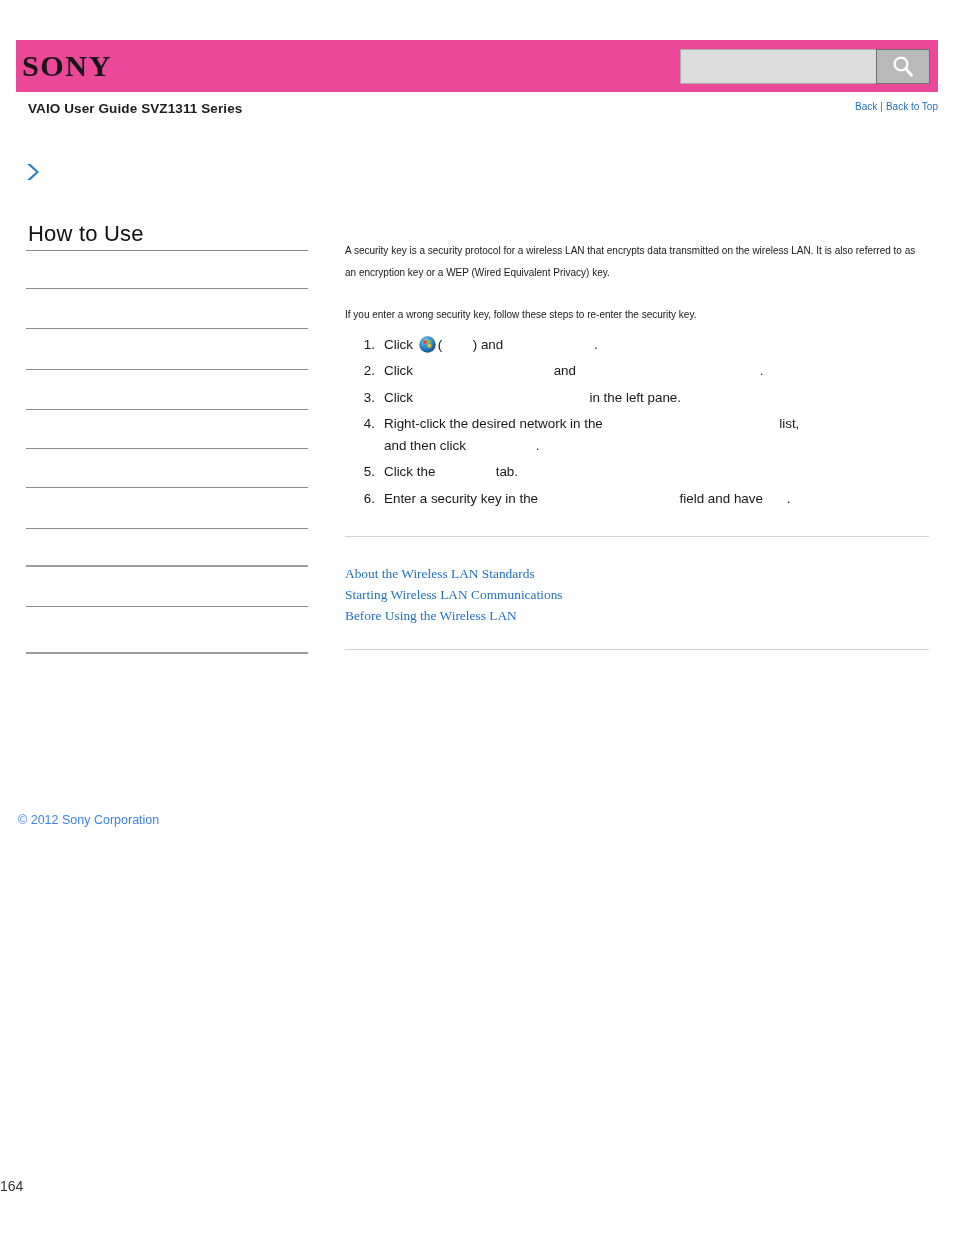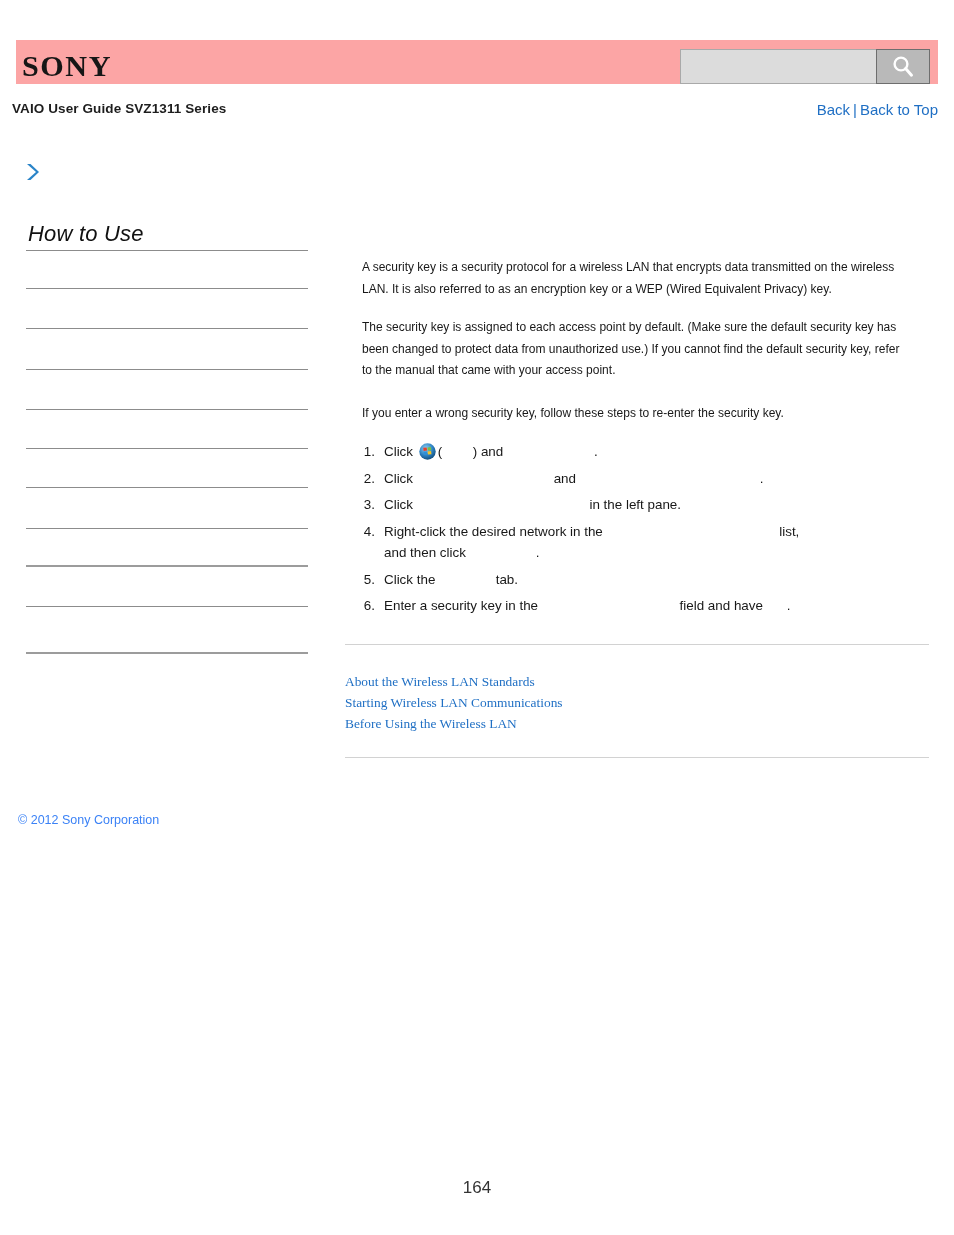--- a/index.html
+++ b/index.html
@@ -16,22 +16,22 @@
     color: #1a1a1a;
     -webkit-font-smoothing: antialiased;
   }
 
   
   .header-band {
     position: absolute;
     left: 16px;
     top: 40px;
     width: 922px;
-    height: 44px;
-    background: #fca5a5;
+    height: 52px;
+    background: #ec4899;
     box-sizing: border-box;
   }
   .sony-logo {
     position: absolute;
     left: 6px;
     top: 9px;
     font-family: "Liberation Serif", "DejaVu Serif", serif;
     font-size: 29px;
     font-weight: bold;
     letter-spacing: 1.5px;
@@ -71,32 +71,32 @@
     cursor: pointer;
     display: flex;
     align-items: center;
     justify-content: center;
   }
   .search-button svg { display: block; }
 
   
   .guide-title {
     position: absolute;
-    left: 12px;
+    left: 28px;
     top: 101px;
     font-size: 13.5px;
     font-weight: bold;
     color: #1d1d1d;
     letter-spacing: 0.1px;
   }
   .header-links {
     position: absolute;
     right: 16px;
     top: 101px;
-    font-size: 15px;
+    font-size: 10px;
     color: #1f6fc4;
     white-space: nowrap;
   }
   .header-links a {
     color: #1f6fc4;
     text-decoration: none;
   }
   .header-links .sep {
     color: #1f6fc4;
     margin: 0 3px;
@@ -108,21 +108,20 @@
     left: 24px;
     top: 162px;
     width: 18px;
     height: 20px;
   }
   .sidebar {
     position: absolute;
     left: 26px;
     top: 220px;
     width: 282px;
-    font-style: italic;
   }
   .sidebar-title {
     font-size: 22px;
     font-weight: normal;
     color: #111;
     line-height: 28px;
     margin: 0;
     padding: 0 0 2px 2px;
     letter-spacing: 0.2px;
   }
@@ -149,22 +148,22 @@
   }
 
   
   .content {
     position: absolute;
     left: 345px;
     top: 240px;
     width: 584px;
   }
   .content p {
-    margin: 17px;
-    font-size: 12px;
+    margin: 0;
+    font-size: 10px;
     line-height: 21.5px;
     color: #181818;
   }
   .content p.spaced {
     margin-top: 21px;
   }
   .steps {
     margin: 8px 0 0 0;
     padding: 0;
     list-style: none;
@@ -226,22 +225,22 @@
     left: 18px;
     top: 813px;
     font-size: 12.5px;
     color: #3b82f6;
   }
   .page-number {
     position: absolute;
     left: 0;
     top: 1178px;
     width: 954px;
-    text-align: center;
-    font-size: 17px;
+    text-align: left;
+    font-size: 14px;
     color: #333;
   }
 </style>
 </head>
 <body>
 
 <div class="header-band">
   <div class="sony-logo">SONY</div>
 
   <div class="search-wrap">
@@ -300,21 +299,20 @@
   <a class="sidebar-item" href="#" style="height: 39px; line-height: 39px;"></a>
   <hr class="sidebar-rule">
 
   <a class="sidebar-item" href="#" style="height: 45px; line-height: 45px;"></a>
   <hr class="sidebar-rule thick">
 </div>
 
 <div class="content">
 
   <p>A security key is a security protocol for a wireless LAN that encrypts data transmitted on the wireless LAN. It is also referred to as an encryption key or a WEP (Wired Equivalent Privacy) key.</p>
-  <p>The security key is assigned to each access point by default. (Make sure the default security key has been changed to protect data from unauthorized use.) If you cannot find the default security key, refer to the manual that came with your access point.</p>
 
   <p class="spaced">If you enter a wrong security key, follow these steps to re-enter the security key.</p>
 
   <ol class="steps">
 
     <li>
       <span class="num">1.</span><span>Click</span>
       <span class="start-orb">
         <svg width="17" height="17" viewBox="0 0 17 17">
           <defs>

